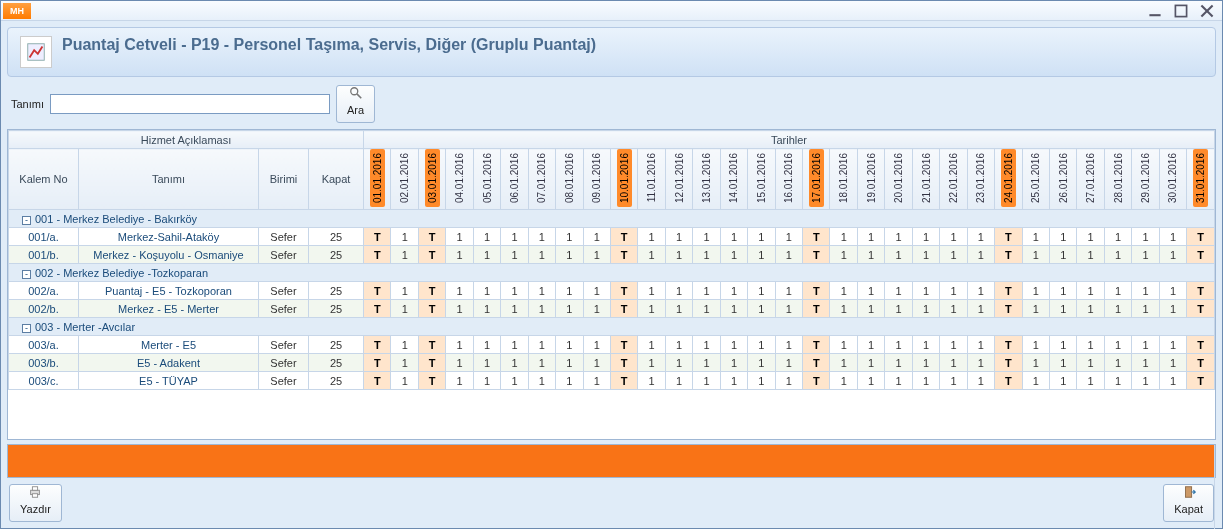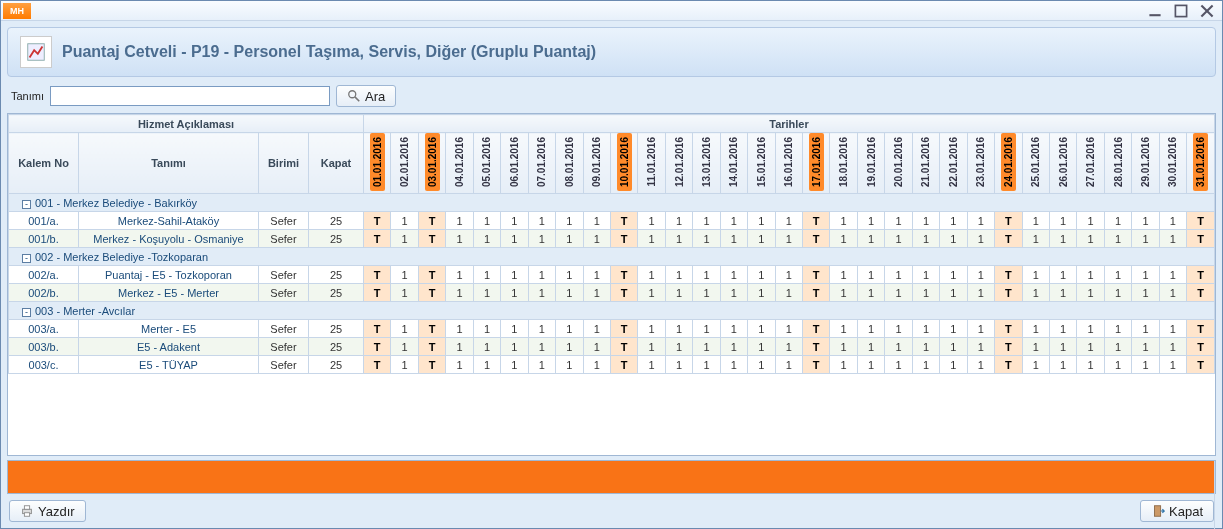--- a/index.html
+++ b/index.html
@@ -39,21 +39,21 @@
     width: 26px; height: 16px;
     display:flex; align-items:center; justify-content:center;
     color:#556; cursor:pointer;
   }
   .header-band {
     margin: 6px;
     padding: 8px 12px;
     background: linear-gradient(#eaf3fc,#cfe1f5);
     border: 1px solid #b4c9e4;
     border-radius: 4px;
-    display:flex; align-items:center;
+    display:flex; align-items:flex-start;
   }
   .header-band .page-icon {
     width: 32px; height: 32px;
     background:#fff;
     border:1px solid #ccc;
     margin-right:10px;
     display:flex; align-items:center; justify-content:center;
   }
   .header-band .page-icon svg { width:22px; height:22px; }
   .header-title {
@@ -67,28 +67,29 @@
   .filter-row label { font-size:11px; color:#222; }
   .filter-row input[type=text]{
     width:280px; height:20px;
     border:1px solid #7a9bc2;
     background:#fff; padding:0 4px;
     font-size:11px;
   }
   .btn {
     display:inline-flex; align-items:center;
     gap:4px;
-    height:22px;
+    height:38px;
     padding:0 10px;
     background:linear-gradient(#fdfefe,#e6eef7);
     border:1px solid #9fb7d4;
     border-radius:3px;
     cursor:pointer;
-    font-size:13px;
+    font-size:11px;
     color:#222;
+    flex-direction:column;
   }
   .grid-wrap{
     flex:1; min-height:0;
     margin:0 6px;
     border:1px solid #9fb7d4;
     background:#fff;
     overflow:auto;
   }
   table.grid{
     border-collapse:collapse;
@@ -99,21 +100,21 @@
   table.grid th, table.grid td{
     border:1px solid #c7d6e8;
     padding:0;
     text-align:center;
     height:18px;
     overflow:hidden; white-space:nowrap;
   }
   table.grid thead th{
     background:linear-gradient(#f6f9fc,#e6eef7);
     color:#3a4a5a;
-    font-weight:bold;
+    font-weight:normal;
     font-size:11px;
   }
   .th-tall{ height:60px; }
   .date-hdr{
     writing-mode: vertical-rl;
     transform: rotate(180deg);
     font-size:10px;
     padding:4px 0;
     color:#334;
     display:inline-block;

